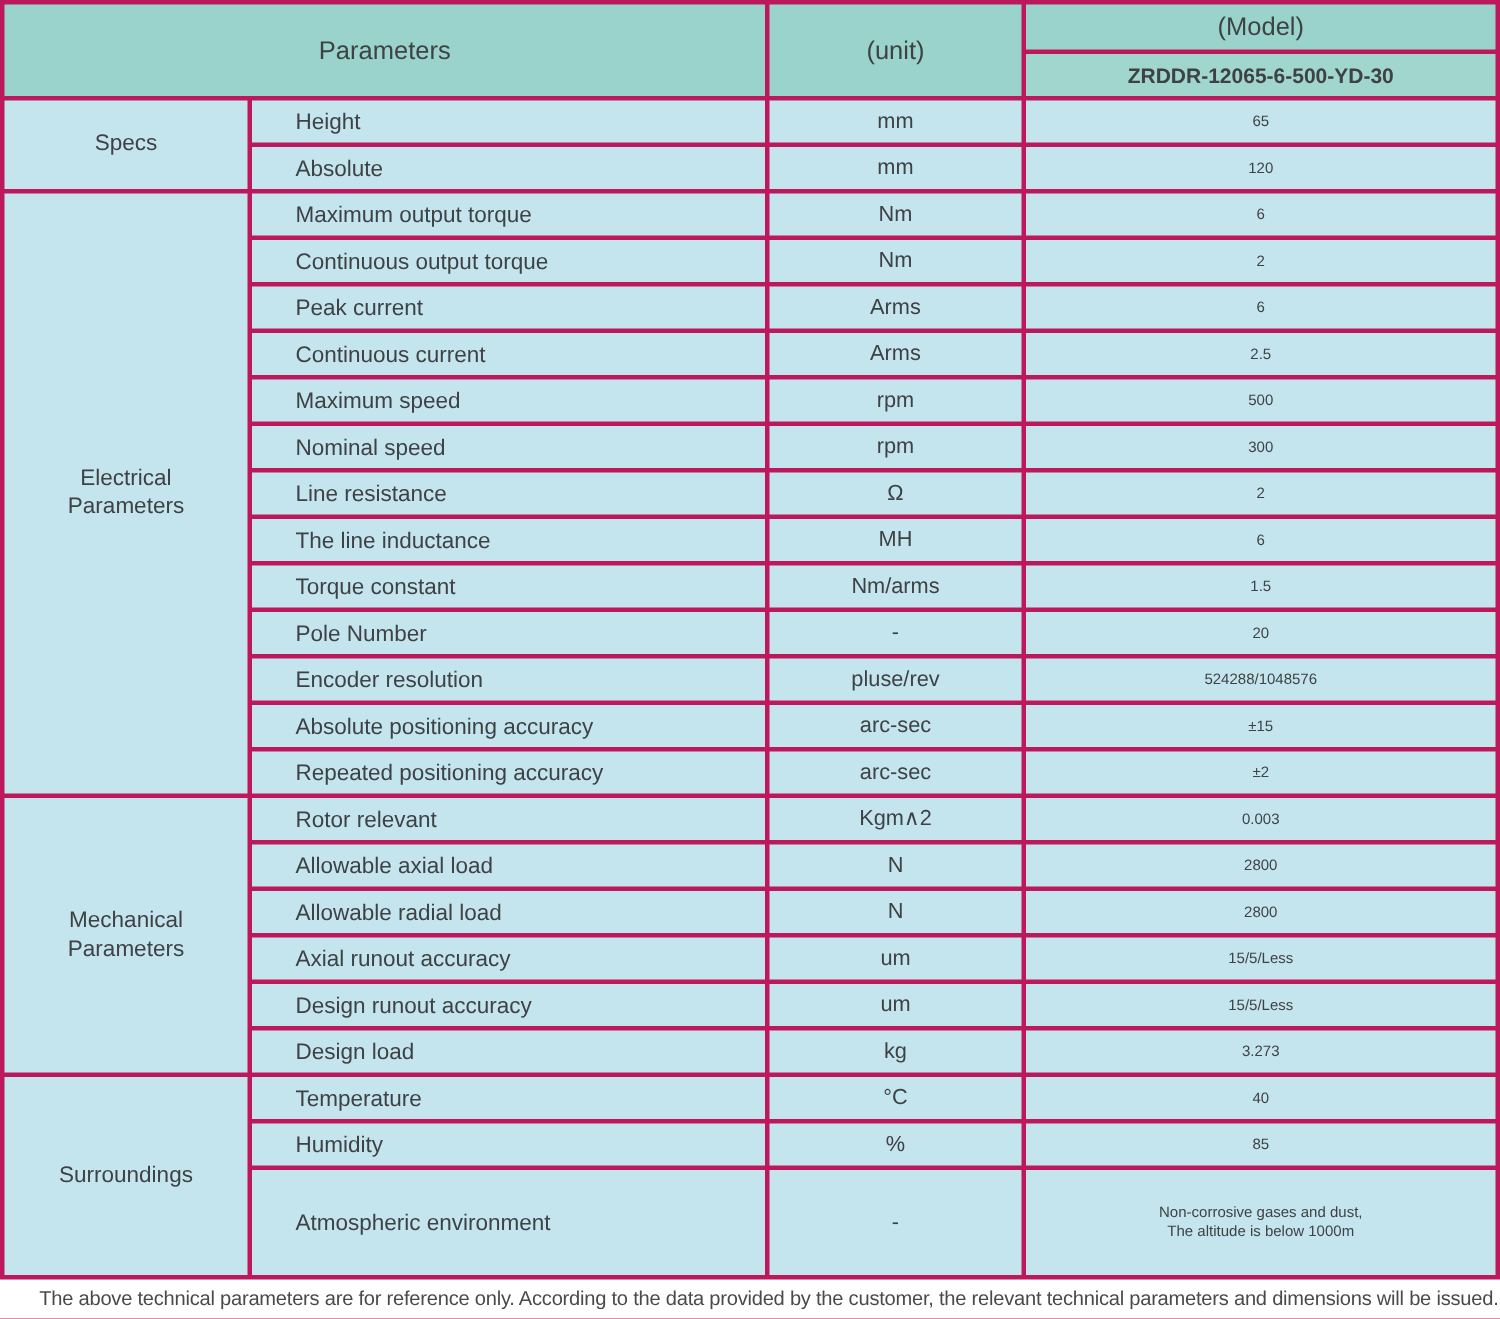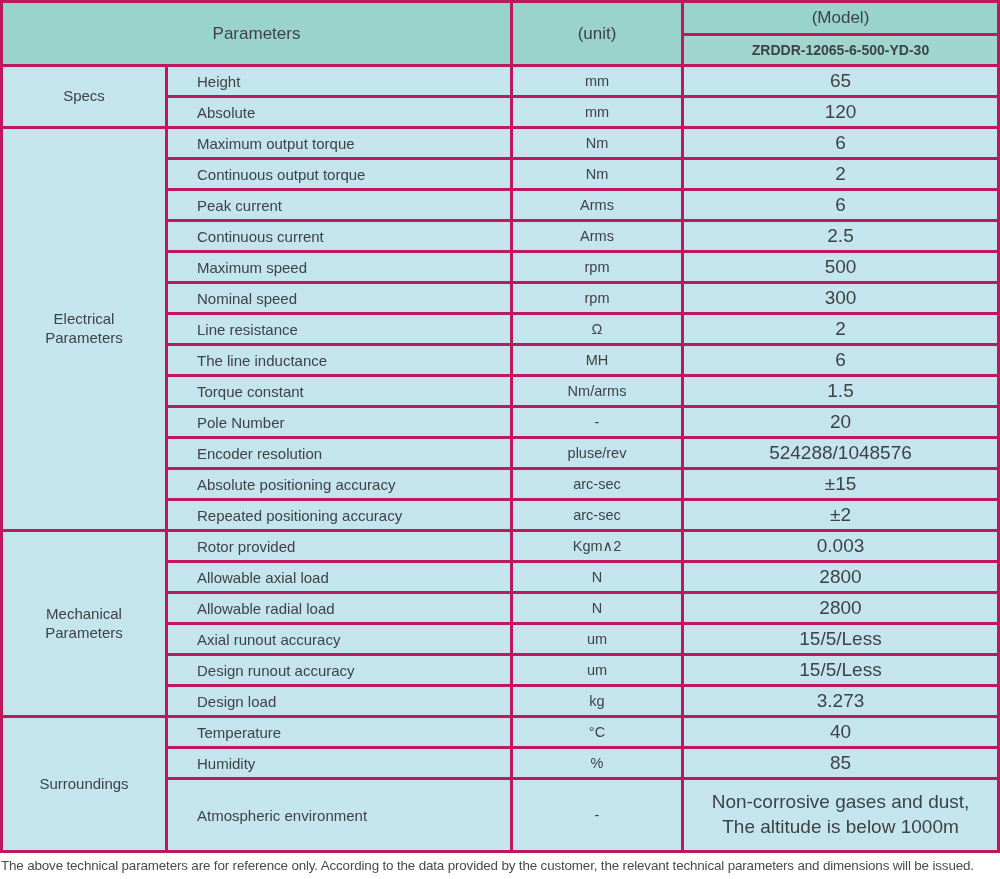--- a/index.html
+++ b/index.html
@@ -53,30 +53,31 @@
   td.param-cell {
     text-align: left;
     padding-left: 29px;
   }
   td.unit-cell {
     text-align: center;
     font-size: 14.5px;
   }
   td.value-cell {
     text-align: center;
-    font-size: 19px;
+    font-size: 10px;
     white-space: pre-line;
     line-height: 1.3;
   }
   .footer-note {
     margin: 5px 0 0 0;
     padding: 0 1px;
     font-size: 13.4px;
     letter-spacing: -0.15px;
     color: var(--footer-text, #4a4a4a);
+    text-align: right;
   }
 </style>
 </head>
 <body>
 
 <div class="page">
   <table class="spec-table">
     <colgroup>
       <col style="width:162px">
       <col style="width:342px">
@@ -166,21 +167,21 @@
           <td class="unit-cell">arc-sec</td>
           <td class="value-cell">±15</td>
         </tr>
         <tr>
           <td class="param-cell">Repeated positioning accuracy</td>
           <td class="unit-cell">arc-sec</td>
           <td class="value-cell">±2</td>
         </tr>
         <tr>
           <td rowspan="6" class="section-cell">Mechanical Parameters</td>
-          <td class="param-cell">Rotor provided</td>
+          <td class="param-cell">Rotor relevant</td>
           <td class="unit-cell">Kgm∧2</td>
           <td class="value-cell">0.003</td>
         </tr>
         <tr>
           <td class="param-cell">Allowable axial load</td>
           <td class="unit-cell">N</td>
           <td class="value-cell">2800</td>
         </tr>
         <tr>
           <td class="param-cell">Allowable radial load</td>

